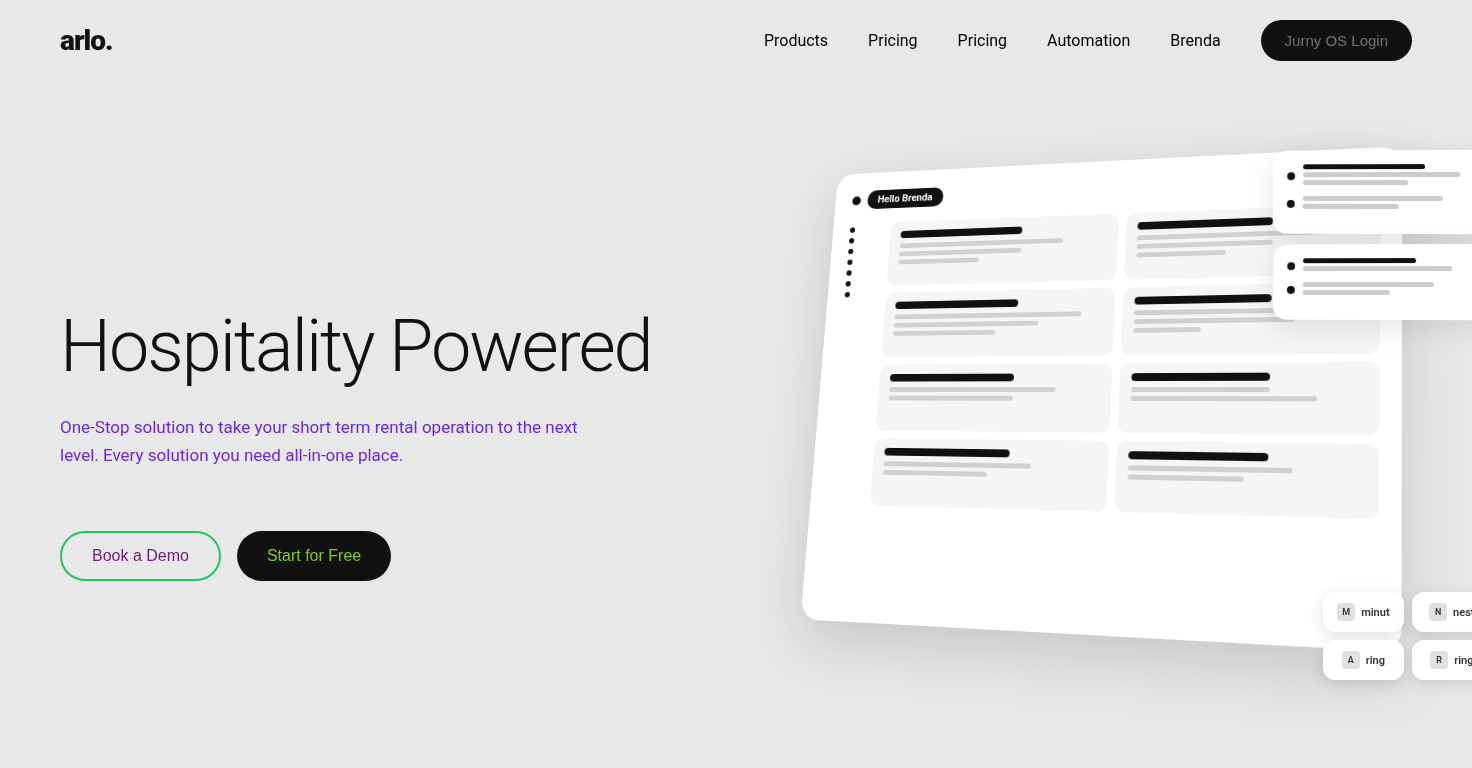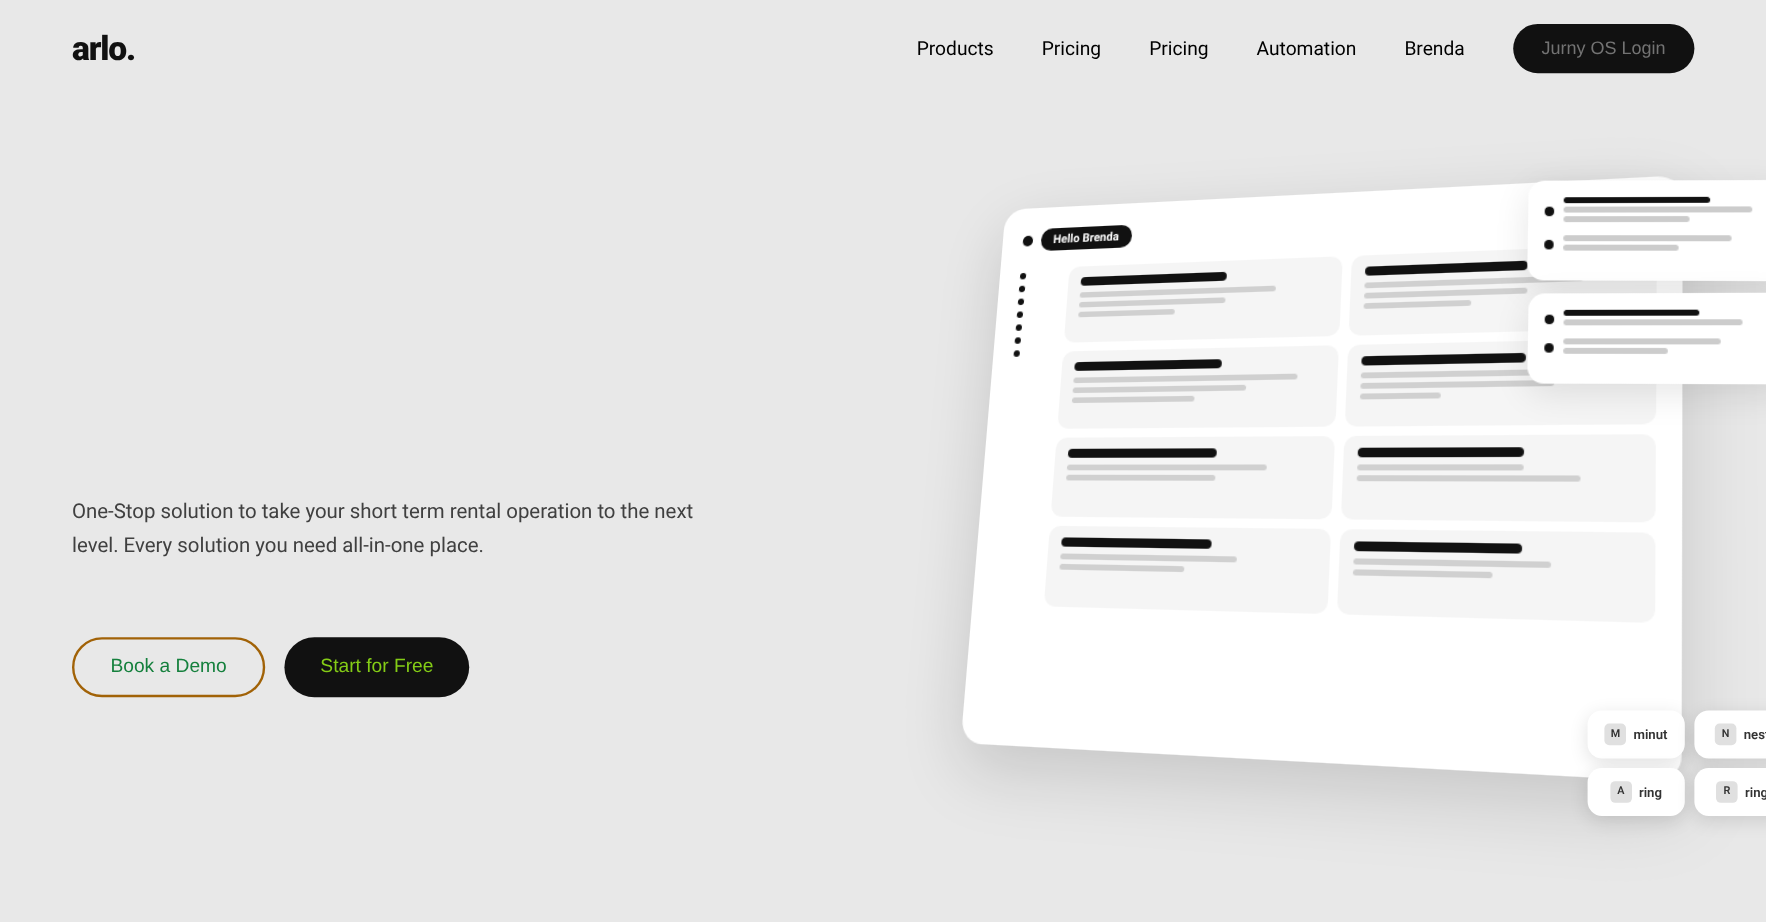--- a/index.html
+++ b/index.html
@@ -82,36 +82,36 @@
       font-size: 72px;
       font-weight: 300;
       line-height: 1.1;
       color: #111;
       letter-spacing: -2px;
       margin-bottom: 28px;
     }
 
     .hero-subtitle {
       font-size: 17px;
-      color: #404040;
+      color: #6d28d9;
       line-height: 1.6;
       max-width: 530px;
       margin-bottom: 62px;
       font-weight: 400;
     }
 
     .hero-buttons {
       display: flex;
       gap: 16px;
     }
 
     .btn-outline {
-      border: 2px solid #a16207;
+      border: 2px solid #22c55e;
       background: transparent;
-      color: #15803d;
+      color: #701a75;
       border-radius: 50px;
       padding: 14px 30px;
       font-size: 16px;
       font-weight: 500;
       cursor: pointer;
     }
 
     .btn-filled {
       border: none;
       background: #111;
@@ -321,21 +321,21 @@
     <li><a href="#">Pricing</a></li>
     <li><a href="#">Automation</a></li>
     <li><a href="#">Brenda</a></li>
     <li><button class="login-btn">Jurny OS Login</button></li>
   </ul>
 </nav>
 
 <section class="hero">
   <div class="hero-text">
     <h1 class="hero-title">
-      <br>
+      <span>Hospitality Powered</span><br>
     </h1>
     <p class="hero-subtitle">One-Stop solution to take your short term rental operation to the next level. Every solution you need all-in-one place.</p>
     <div class="hero-buttons">
       <button class="btn-outline">Book a Demo</button>
       <button class="btn-filled">Start for Free</button>
     </div>
   </div>
 
   <div class="hero-visual">
 

